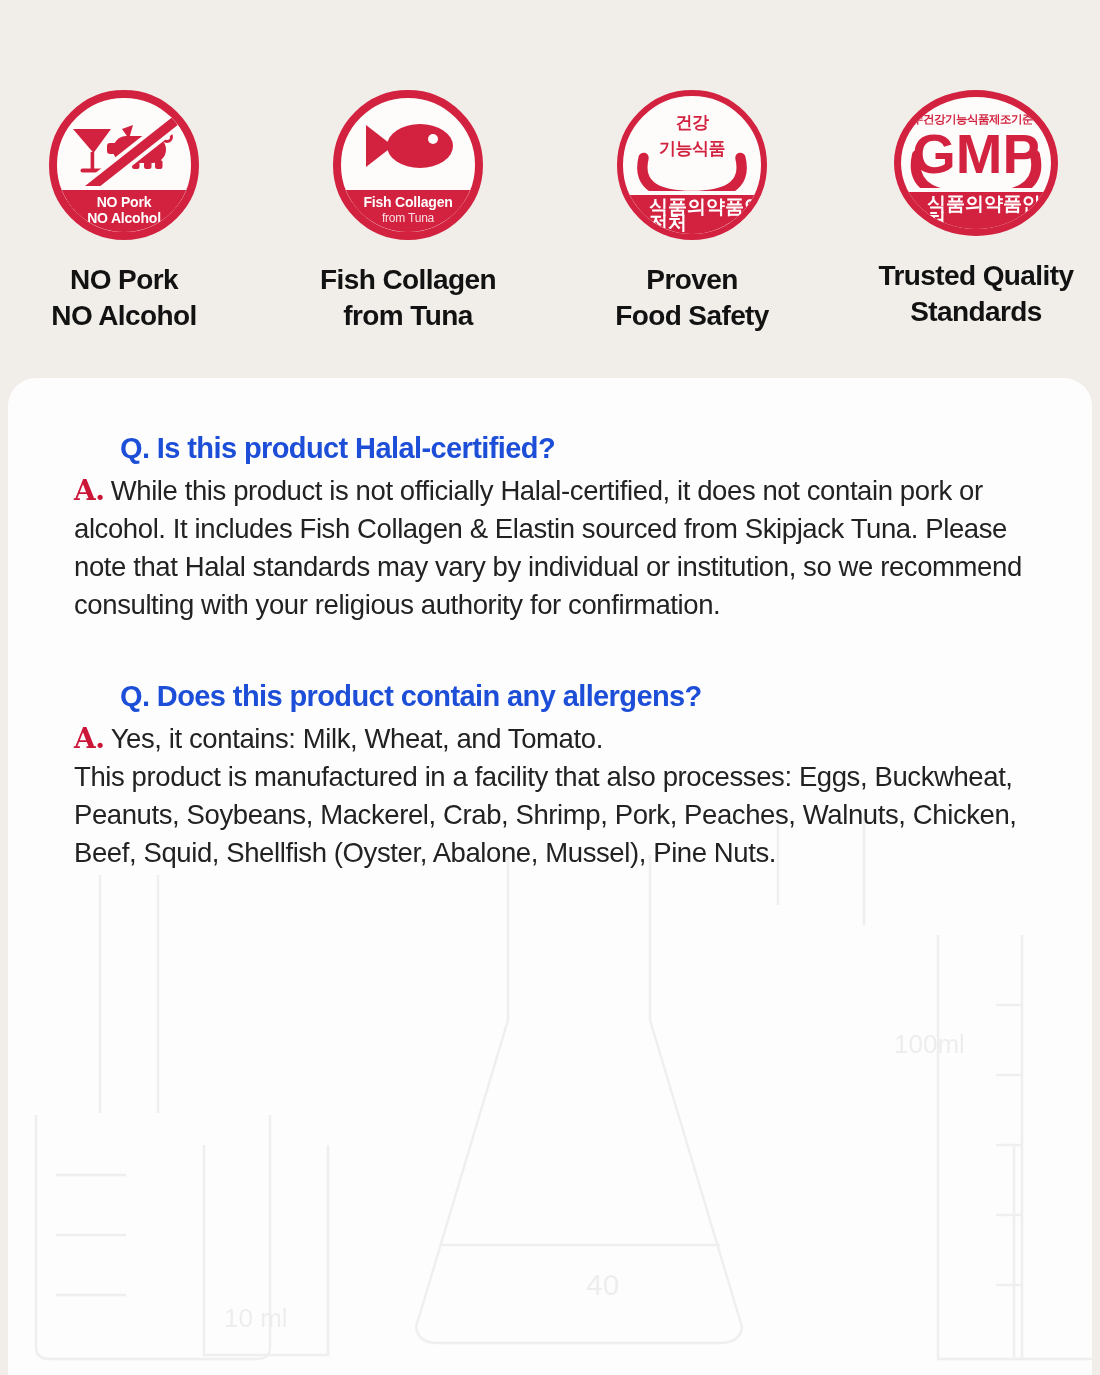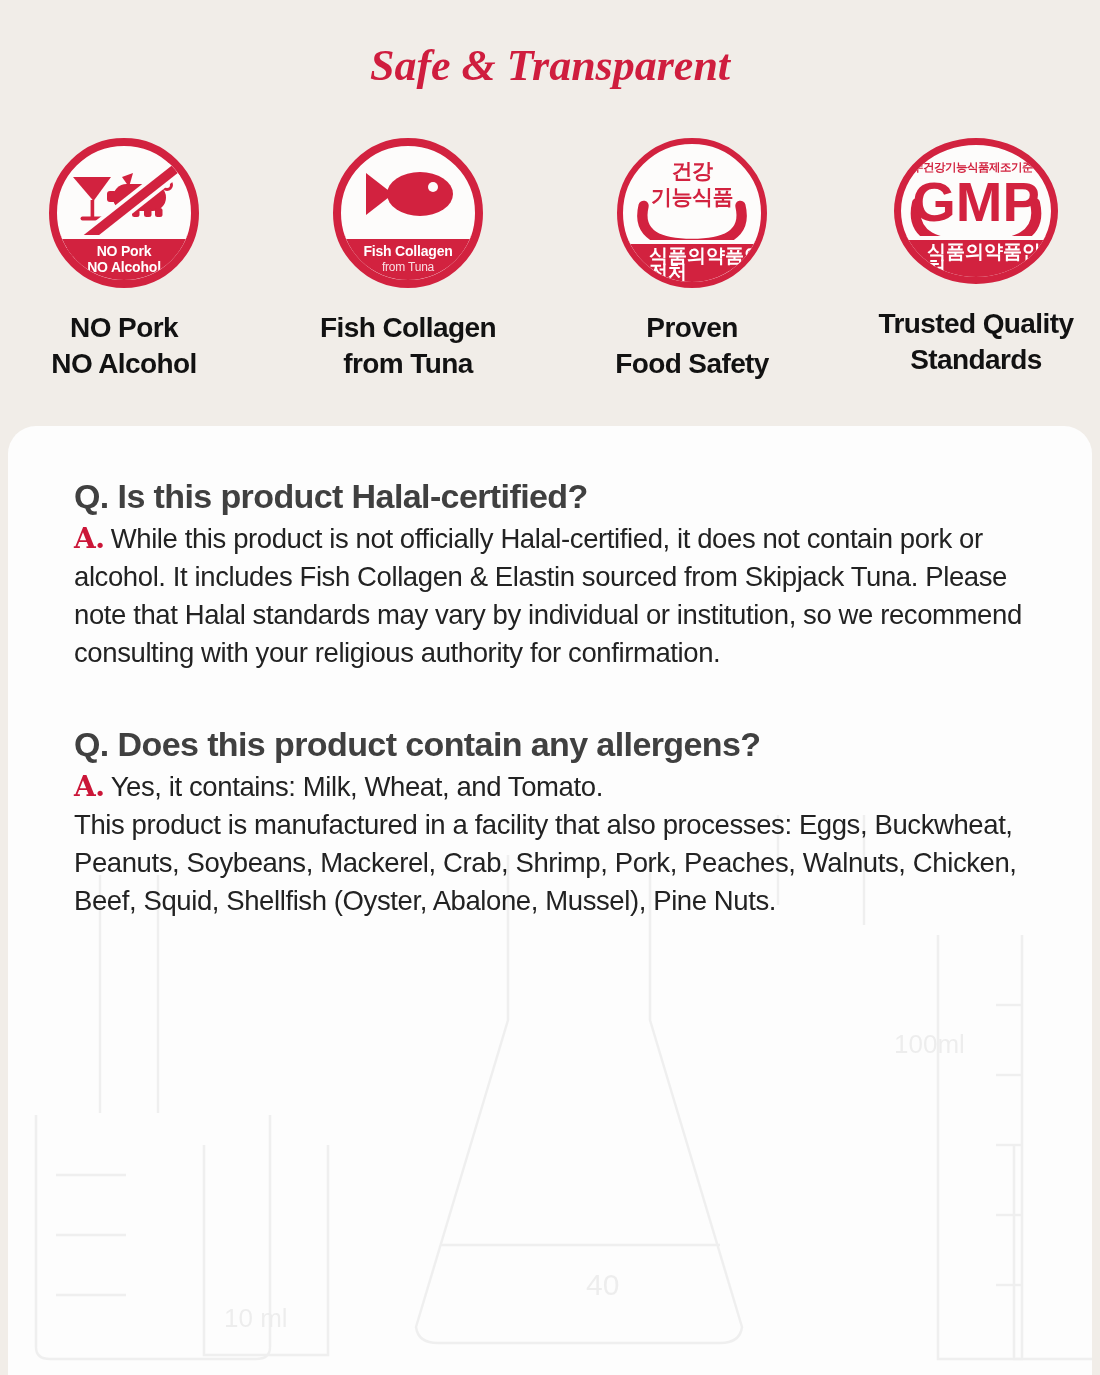--- a/index.html
+++ b/index.html
@@ -44,21 +44,21 @@
     display:flex; flex-direction:column; align-items:center; justify-content:flex-start;
     padding-top:4px; z-index:3;
   }
   .chord.k { top:69%; }
   .chord-line1 { color:#fff; font-weight:bold; font-size:14px; line-height:16px; letter-spacing:-0.2px; }
   .chord-line2 { color:#fff; font-weight:bold; font-size:14px; line-height:16px; letter-spacing:-0.2px; }
   .chord-line2.lite { font-weight:normal; font-size:12px; opacity:.85; }
   .chord-line1.kband { font-size:19px; letter-spacing:0;margin-left:36px; }
   .badge .ktext {
     position:absolute; left:0; right:0; top:14px; text-align:center;
-    color:#d2223f; font-weight:bold; font-size:21px; line-height:26px; letter-spacing:-0.5px; z-index:2;
+    color:#d2223f; font-weight:bold; font-size:17px; line-height:26px; letter-spacing:-0.5px; z-index:2;
   }
   .badge .gmp-top {
     position:absolute; left:0; right:0; top:15px; text-align:left;
     color:#d2223f; font-weight:bold; font-size:11.5px; letter-spacing:-0.5px; z-index:2;
   }
   .badge .gmp-big {
     position:absolute; left:0; right:0; top:26px; text-align:center;
     color:#d2223f; font-weight:bold; font-size:56px; line-height:1.1; letter-spacing:0px; z-index:2;
   }
   .badge-label {
@@ -69,39 +69,38 @@
 
   
   .card {
     position:relative; flex:1; margin:44px 8px 0 8px;
     background:#fdfdfd; border-radius:28px 28px 0 0;
     padding:50px 56px 0 66px; overflow:hidden;
   }
   .watermark { position:absolute; left:0; right:0; bottom:0; height:560px; opacity:.09; z-index:0; pointer-events:none; }
   .qa-block { position:relative; z-index:1; margin-bottom:52px; }
   .q {
-    color:#404040; font-weight:bold; font-size:34px; line-height:40px;
-    letter-spacing:-0.6px; margin-bottom:4px;
+    color:#1d4ed8; font-weight:bold; font-size:29px; line-height:40px;
+    letter-spacing:-0.6px; margin-bottom:4px;margin-left:46px;
   }
   .a {
     font-size:27.5px; line-height:38px; color:#222; letter-spacing:-0.4px;
     max-width:968px;
   }
   .a-prefix {
     font-family:"DejaVu Serif","Liberation Serif",serif;
     font-weight:bold; color:#cb1638; font-size:28px; margin-right:6px;
   }
 </style>
 </head>
 <body>
 
 <div class="page">
 
   <div class="hdr">
-    <div class="hdr-sub">Safe &amp; Transparent</div>
   </div>
 
   <div class="badges">
 
     <div class="badge-col">
       <div class="badge">
         <svg class="art" viewBox="0 0 134 134">
           <g fill="#d2223f">
             <polygon points="16,31 54,31 36.5,55"></polygon>
             <rect x="33.6" y="54" width="3.6" height="17"></rect>

